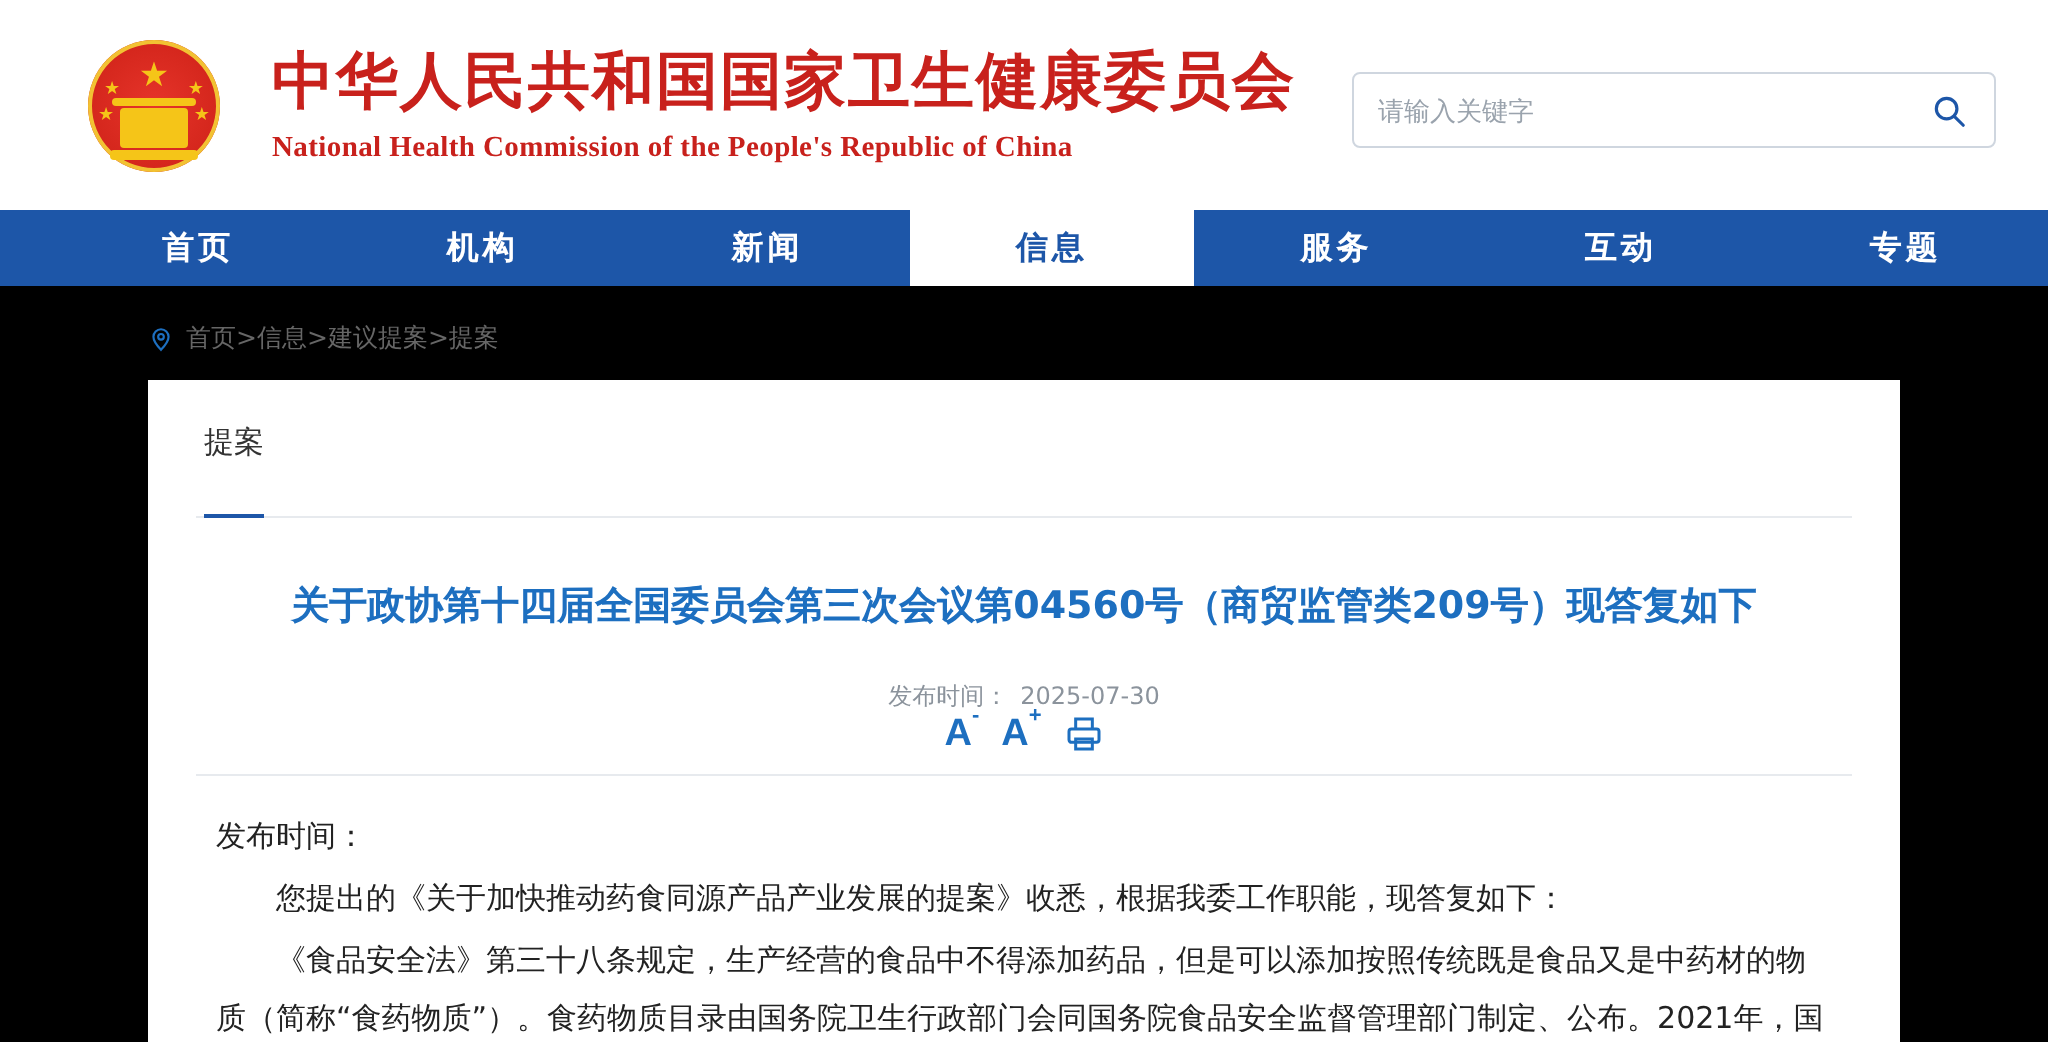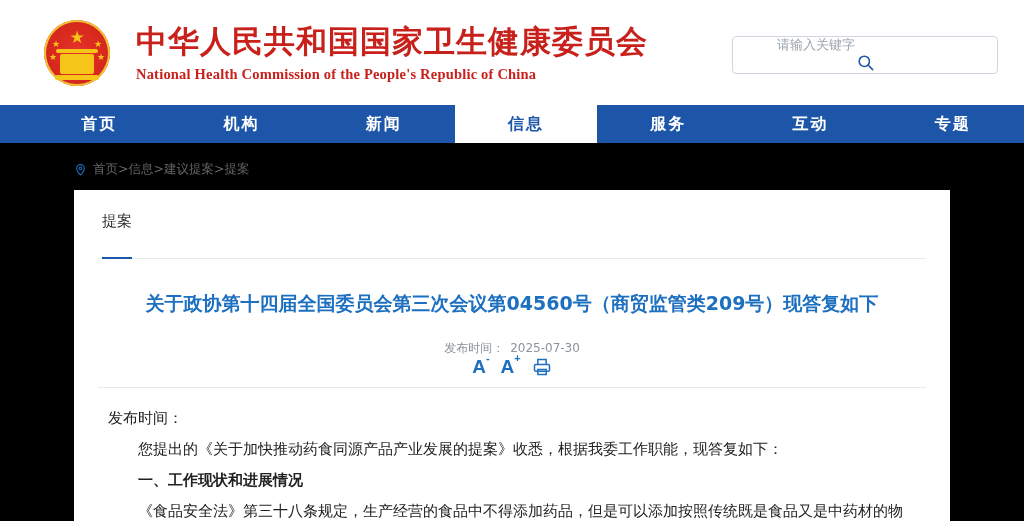--- a/index.html
+++ b/index.html
@@ -89,28 +89,27 @@
     letter-spacing: 0.2px;
     margin-top: 5px;
     font-family: "Liberation Serif", serif;
     font-weight: bold;
   }
 
   .search-box {
     position: absolute;
     right: 26px;
     top: 36px;
-    width: 266px;
+    width: 322px;
     height: 38px;
     border: 1px solid #cfd6df;
     border-radius: 4px;
     background: #fff;
     display: flex;
     align-items: center;
-    flex-direction: column;
   }
   .search-box input {
     flex: 1;
     border: none;
     outline: none;
     height: 100%;
     padding: 0 12px;
     font-size: 13px;
     color: #555;
     background: transparent;
@@ -312,17 +311,16 @@
             <rect x="3" y="9" width="18" height="8" rx="1.5"></rect>
             <rect x="7" y="15" width="10" height="6"></rect>
           </svg>
         </span>
       </div>
     </div>
 
     <div class="article">
       <p>发布时间：</p>
       <p class="p-indent">您提出的《关于加快推动药食同源产品产业发展的提案》收悉，根据我委工作职能，现答复如下：</p>
-      <p class="p-bold">一、工作现状和进展情况</p>
       <p class="p-indent">《食品安全法》第三十八条规定，生产经营的食品中不得添加药品，但是可以添加按照传统既是食品又是中药材的物质（简称“食药物质”）。食药物质目录由国务院卫生行政部门会同国务院食品安全监督管理部门制定、公布。2021年，国家卫生健康委会同市场监管总局制定印发《按照传统既是食品又是中药材的物质目录管理</p>
     </div>
   </div>
 </div>
 
 </body></html>

